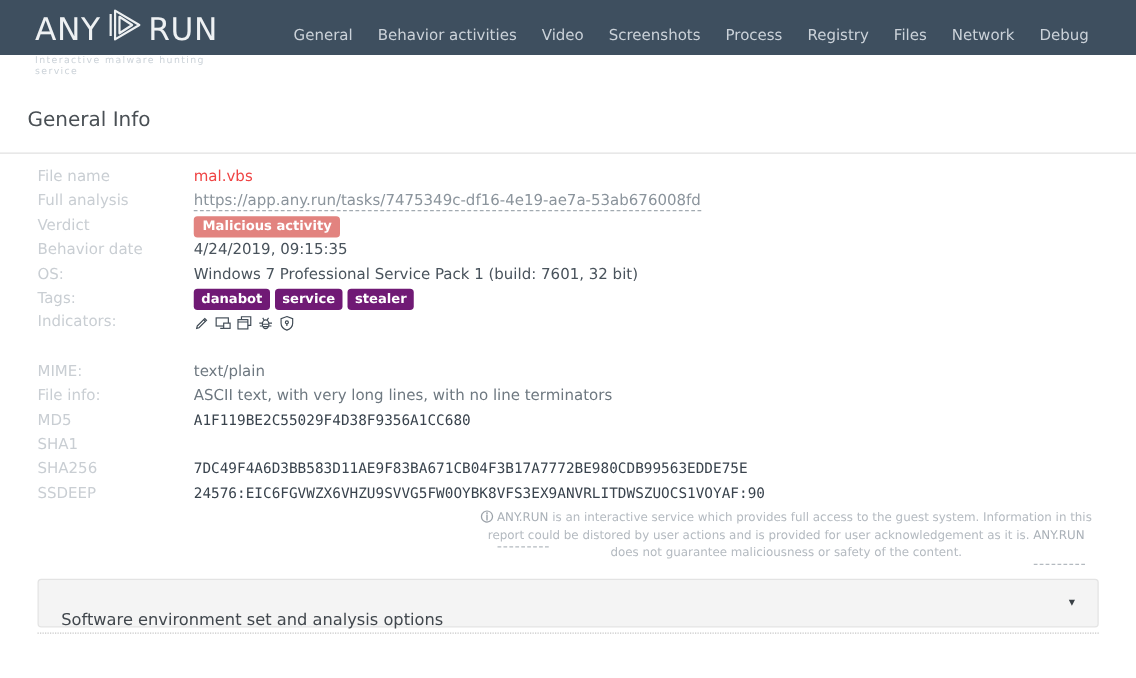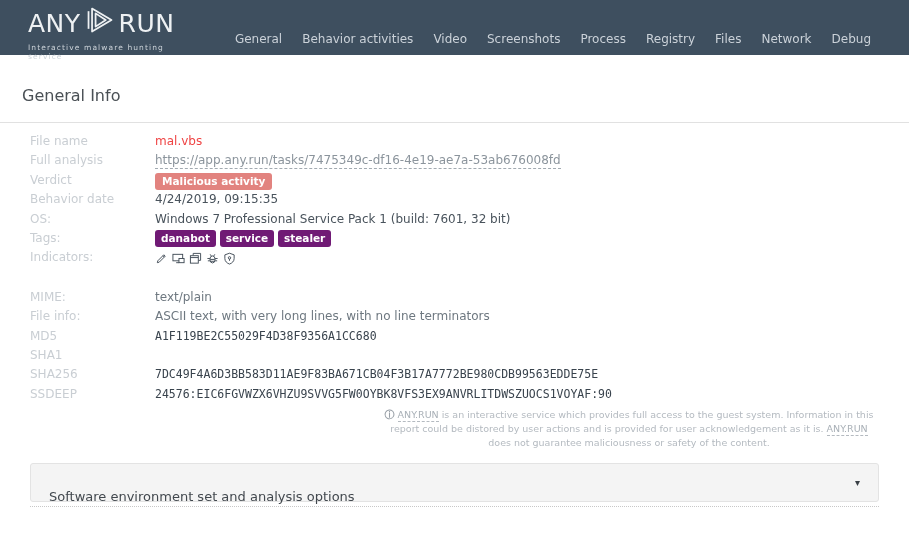--- a/index.html
+++ b/index.html
@@ -3,21 +3,21 @@
 <meta charset="utf-8">
 <style>
   * { margin:0; padding:0; box-sizing:border-box; }
   body { background:#fff; }
   .screen {
     position:relative; width:909px; height:542px; background:#ffffff;
     font-family:"DejaVu Sans","Liberation Sans",sans-serif; overflow:hidden;
   }
   
   .app-header {
-    position:absolute; top:0; left:0; right:0; height:55px;
+    position:absolute; top:0; left:0; right:0; height:44px;
     background:#3e4f5f; display:flex; justify-content:space-between;
   }
   .logo { margin:5px 0 0 28px; color:#eef1f3; cursor:pointer; }
   .logo-row { display:flex; align-items:center; font-size:25px; font-weight:400; letter-spacing:0.5px; line-height:30px; }
   .logo-row svg { margin:0 3px; }
   .tagline { font-size:7.5px; letter-spacing:1.1px; color:#ccd3d9; width:150px; margin-top:1px; line-height:9px; }
   .main-nav { display:flex; align-items:flex-end; padding:0 38px 9px 0; gap:20px; }
   .main-nav a { color:#cbd2d9; font-size:12px; text-decoration:none; white-space:nowrap; cursor:pointer; }
   
   .page-title { position:absolute; top:86px; left:22px; font-size:16px; font-weight:400; color:#4a5055; }
@@ -43,21 +43,21 @@
   }
   .mono { font-family:"DejaVu Sans Mono","Liberation Mono",monospace; font-size:11.5px; color:#39434d; }
   .spacer { height:20px; }
   .indicators { display:flex; gap:4px; align-items:center; height:19.4px; color:#3f4a54; }
   .indicators svg { display:block; }
   
   .disclaimer {
     position:absolute; top:408px; right:29px; width:502px;
     font-size:9.5px; line-height:14px; color:#b4bac0; text-align:center;
   }
-  .disclaimer .dlink { color:#a9b0b7; border-bottom:1px dashed #b4bac0; padding-bottom:1px; cursor:pointer; }
+  .disclaimer .dlink { color:#a9b0b7; border-bottom:1px dashed #b4bac0; padding-bottom:17px; cursor:pointer; }
   .disclaimer .info-i { color:#9aa1a8; font-weight:bold; font-size:10px; }
   
   .accordion {
     position:absolute; left:30px; right:30px; top:463px; height:39px;
     background:#f4f4f4; border:1px solid #e3e3e3; border-radius:3px;
     display:flex; align-items:center; justify-content:space-between;
     padding:0 18px; cursor:pointer;
   }
   .accordion .acc-label { font-size:13px; color:#42484e;margin-top:28px; }
   .accordion .caret { font-size:10px; color:#3a4046; }

